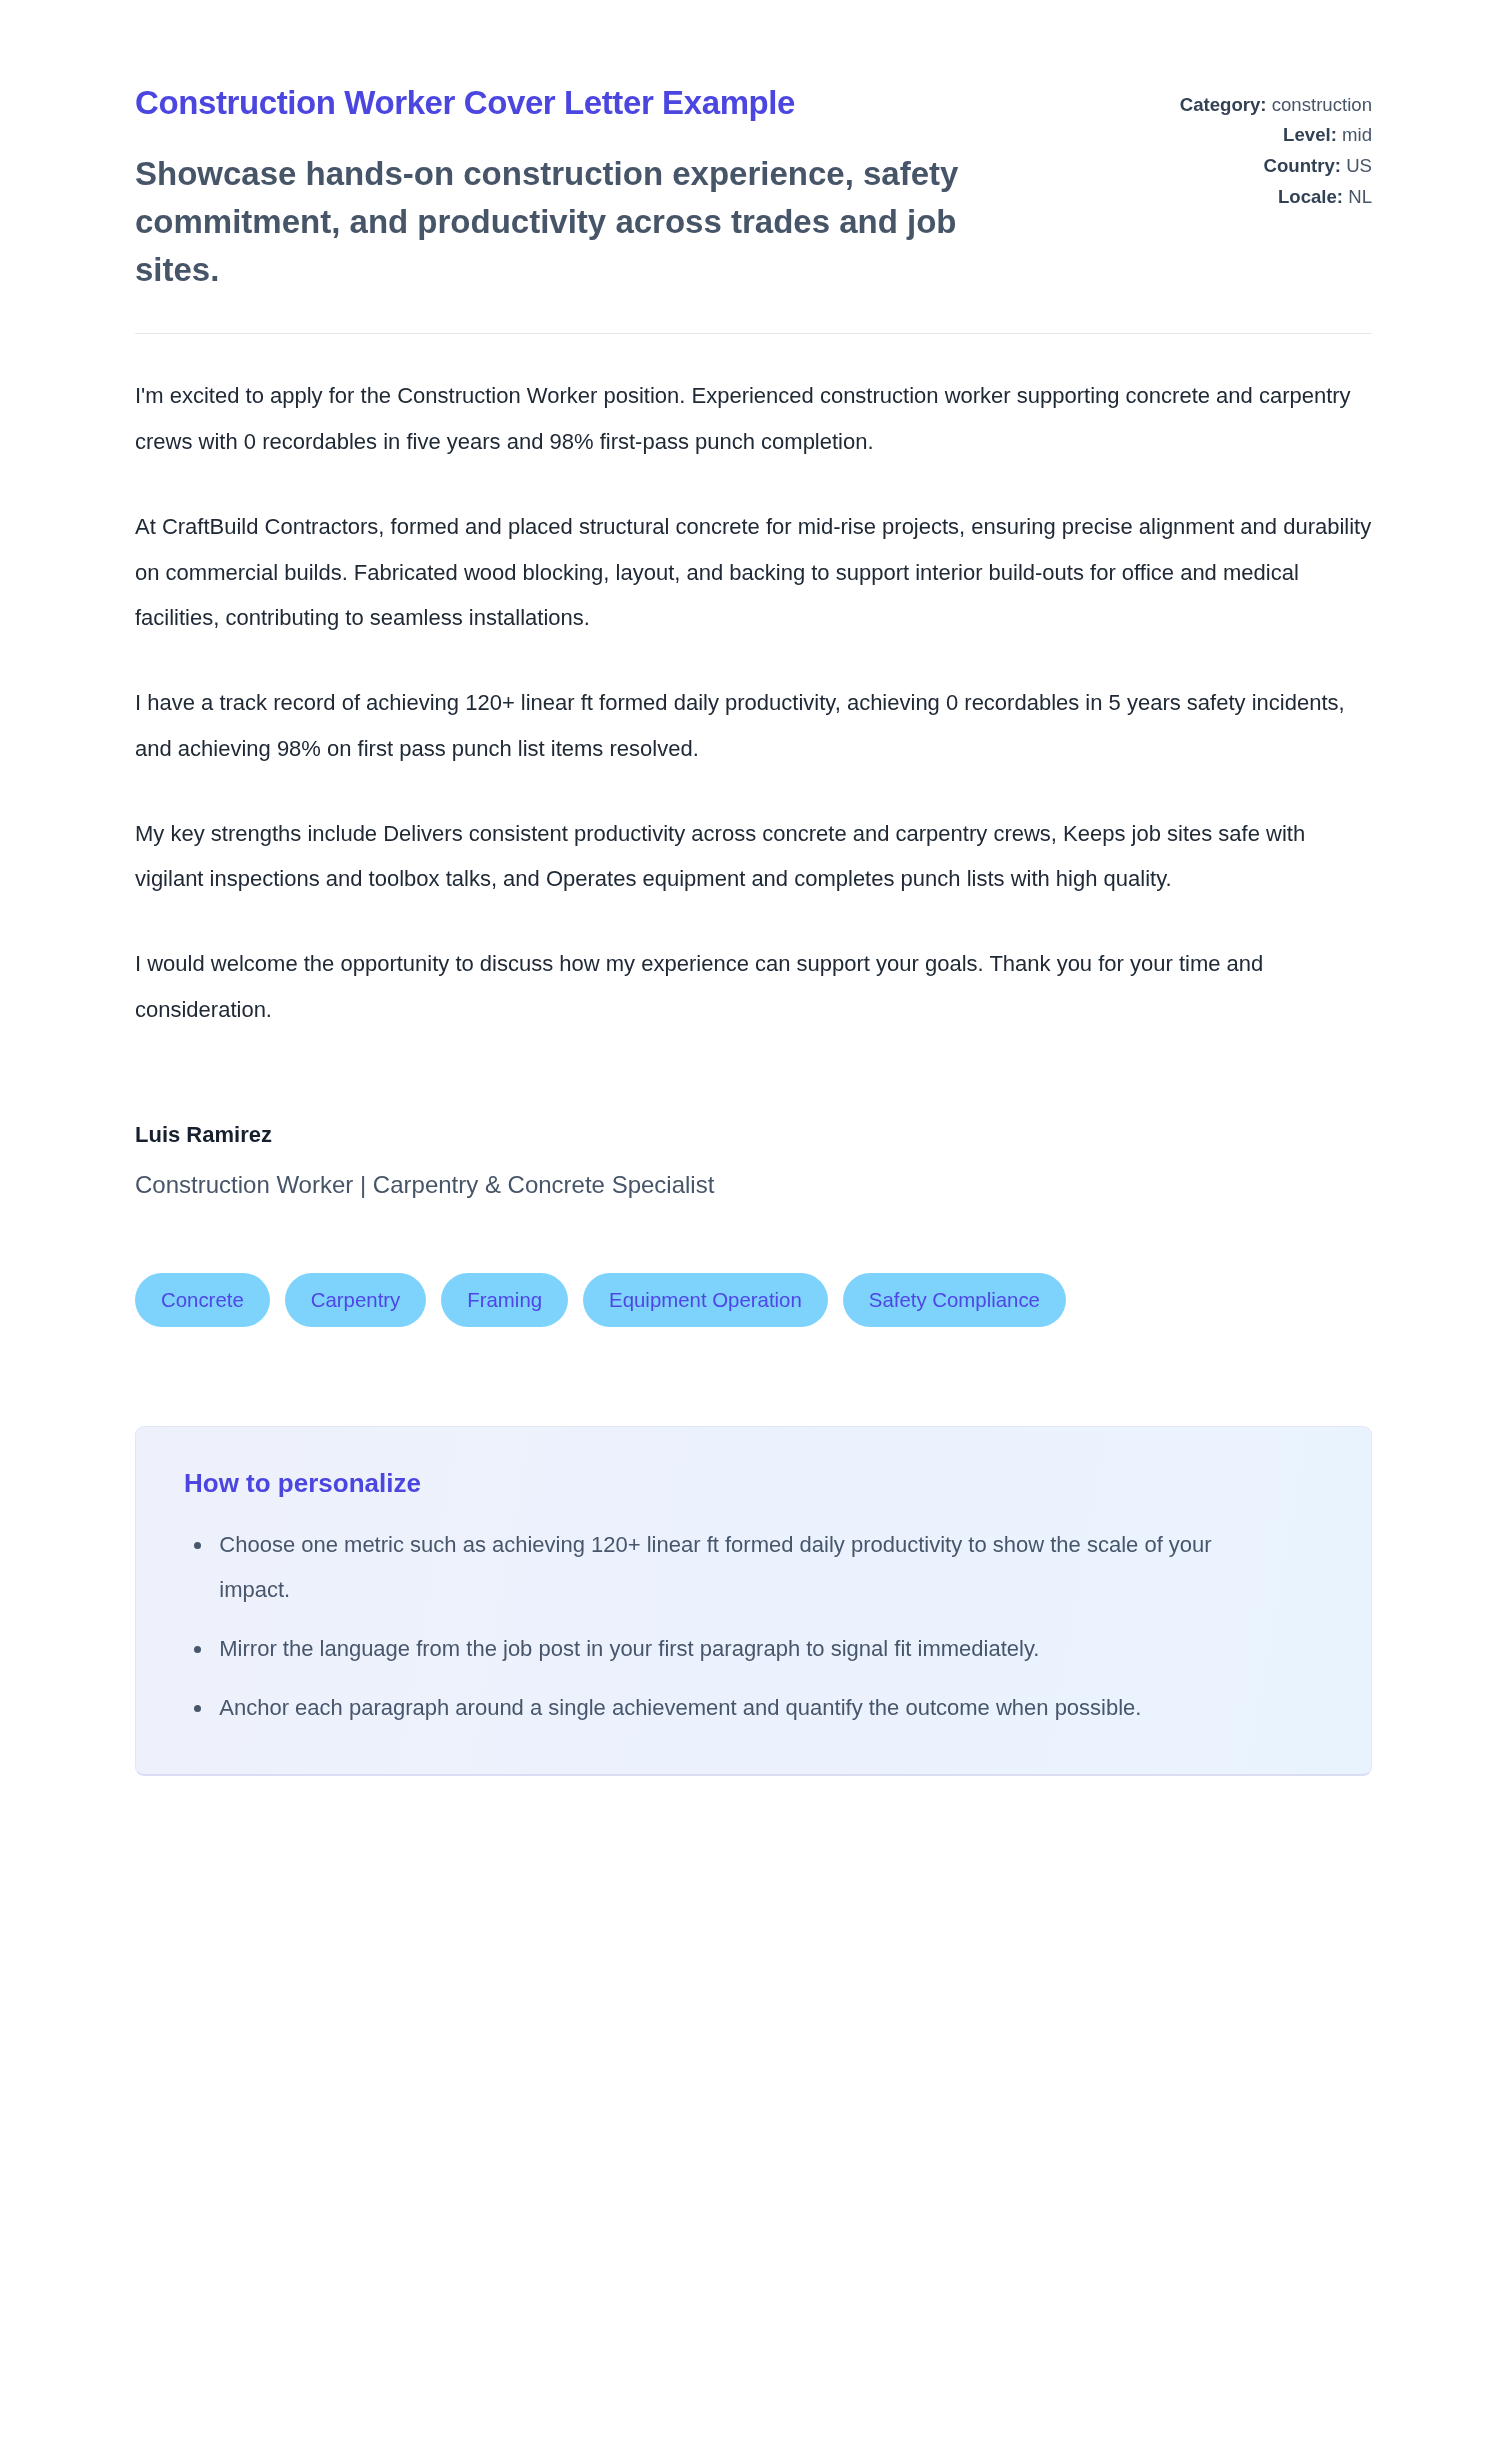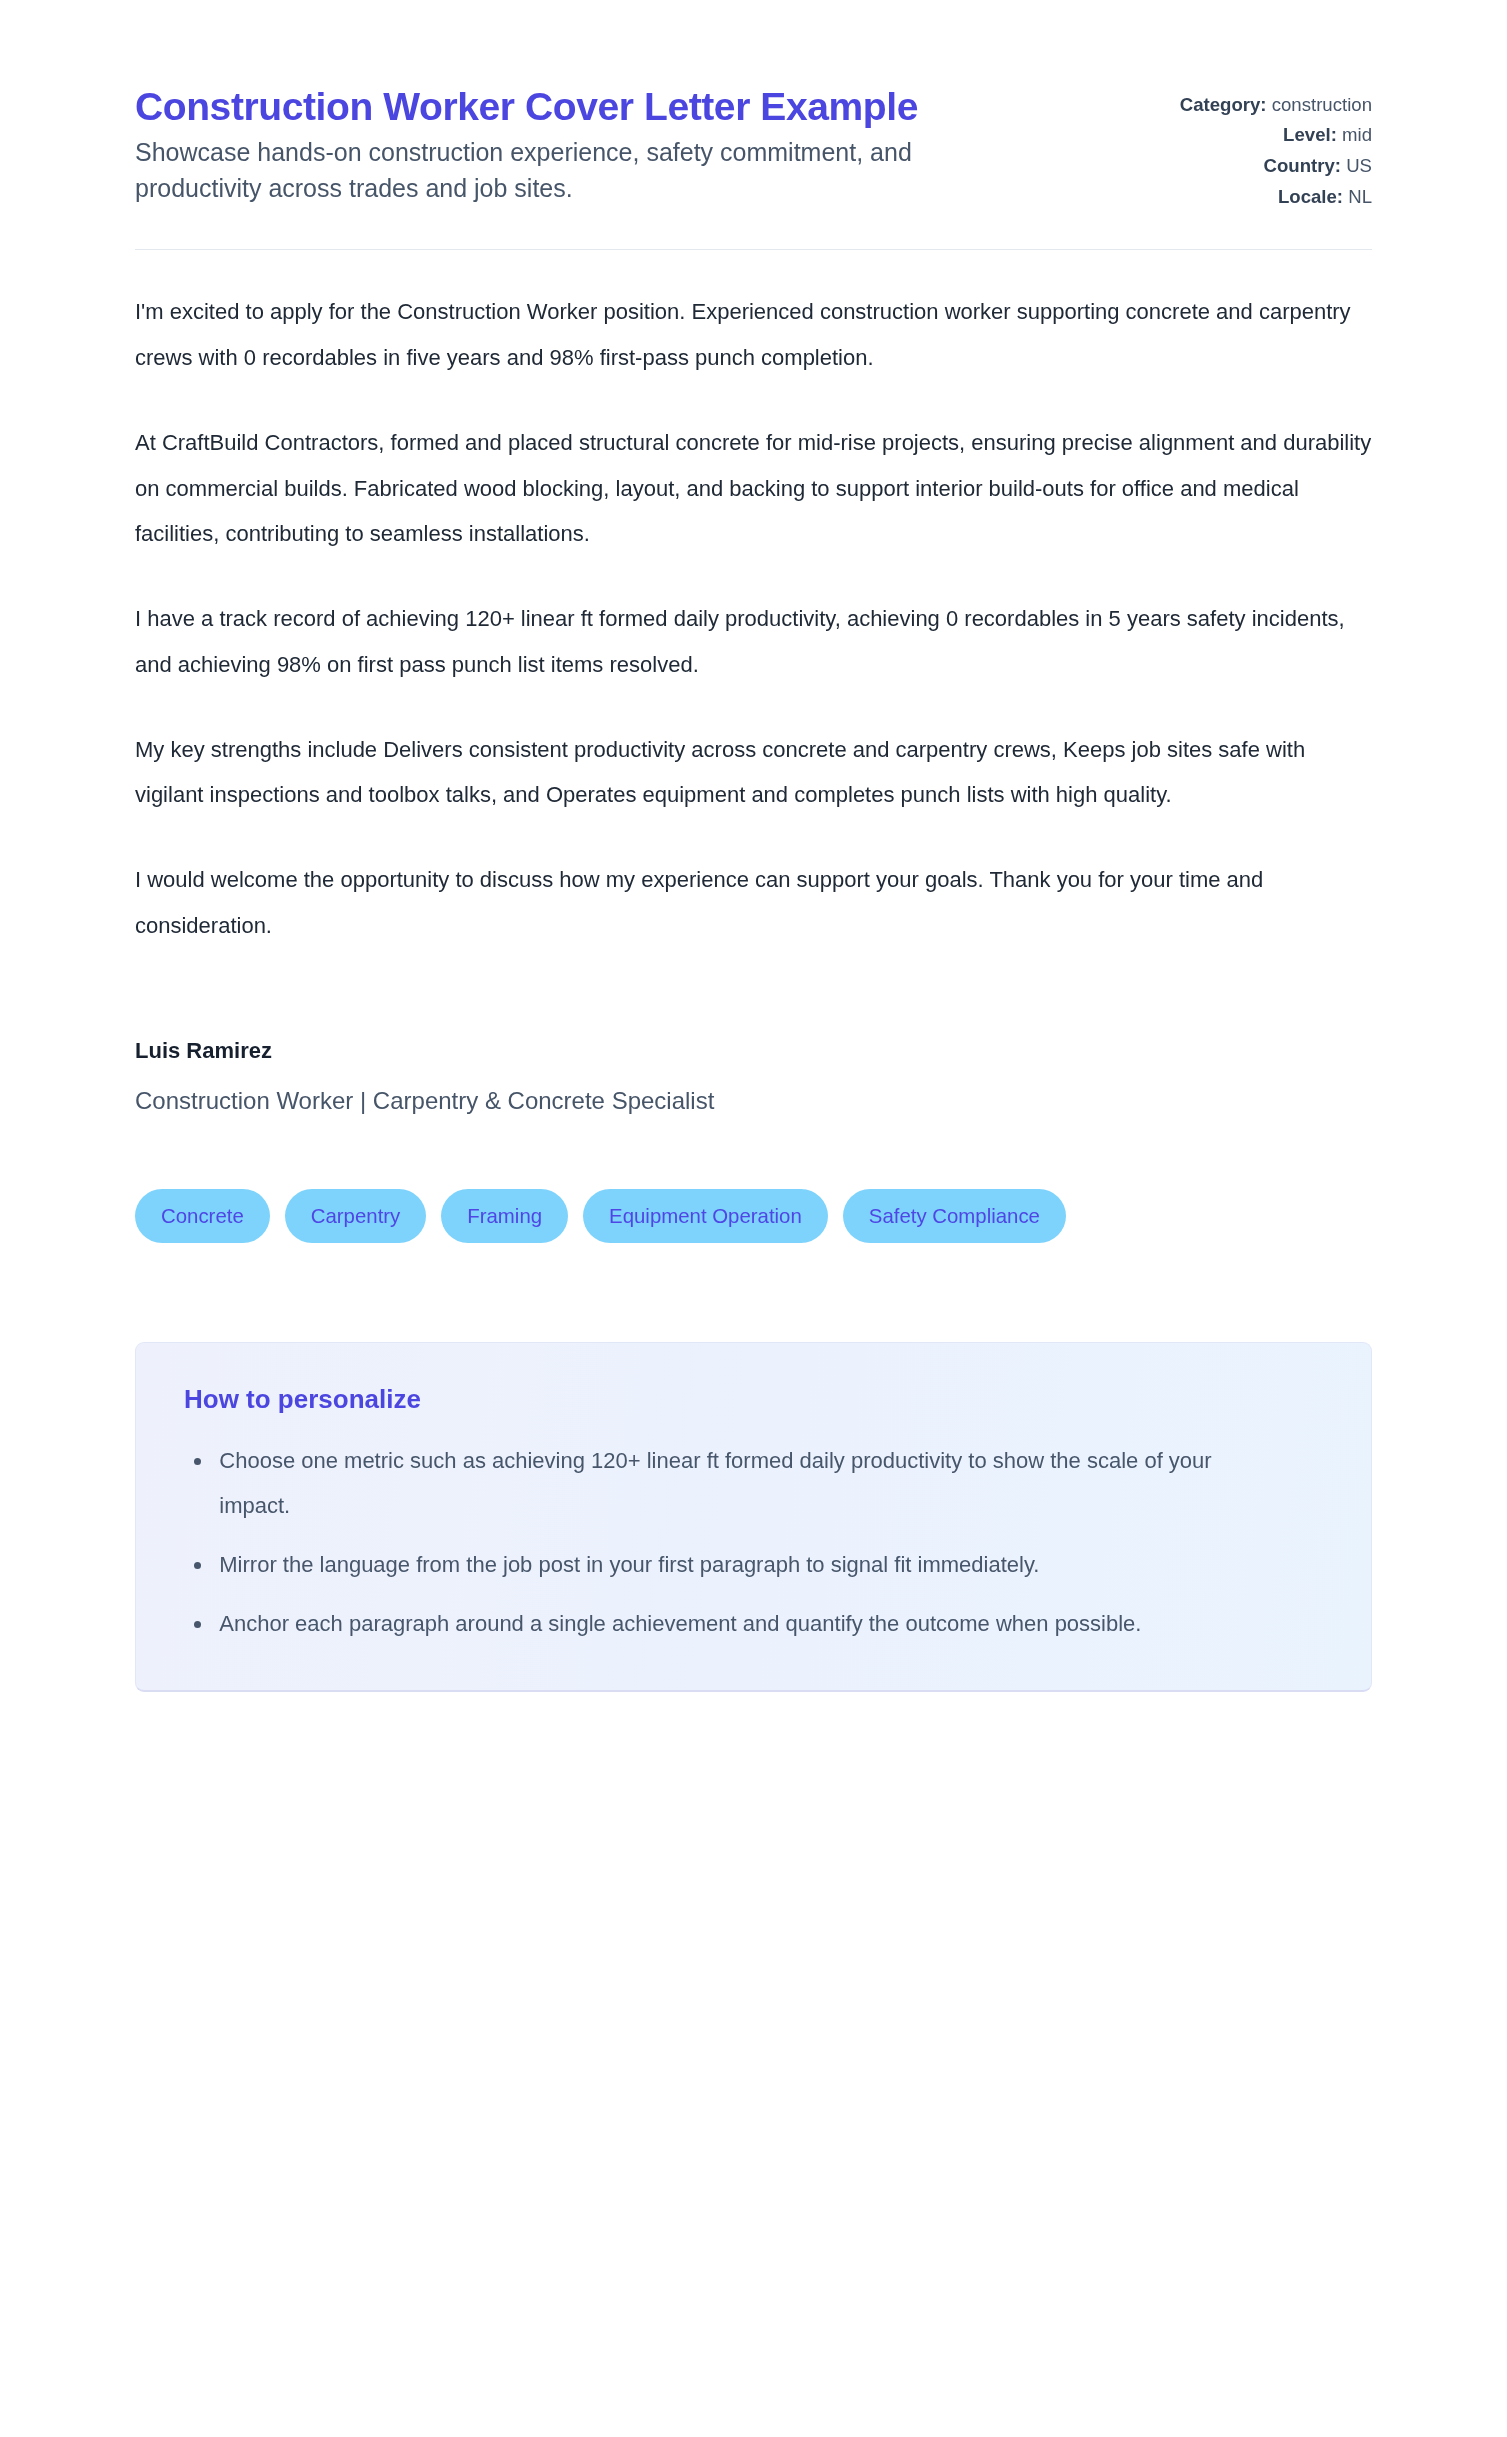--- a/index.html
+++ b/index.html
@@ -10,32 +10,32 @@
     background: #ffffff;
     font-family: "Liberation Sans", sans-serif;
     color: #202a37;
   }
   .page { padding: 82px 135px 80px 135px; }
 
   
   .header { display: flex; justify-content: space-between; align-items: flex-start; gap: 35px; }
   .header-left { max-width: 851px; }
   .title {
-    margin: 0 0 2px 0;
-    font-size: 39px;
+    margin: 0 0 26px 0;
+    font-size: 33px;
     line-height: 1.27;
     font-weight: 700;
     letter-spacing: -0.4px;
     color: #4c46e0;
     max-width: 798px;
   }
   .subtitle {
     margin: 0;
-    font-size: 25px;
-    font-weight: 400;
+    font-size: 33px;
+    font-weight: 700;
     line-height: 1.46;
     color: #475569;
     max-width: 842px;
   }
   .meta {
     flex-shrink: 0;
     padding-top: 5.3px;
     text-align: right;
     font-size: 18.6px;
     line-height: 1.42;

